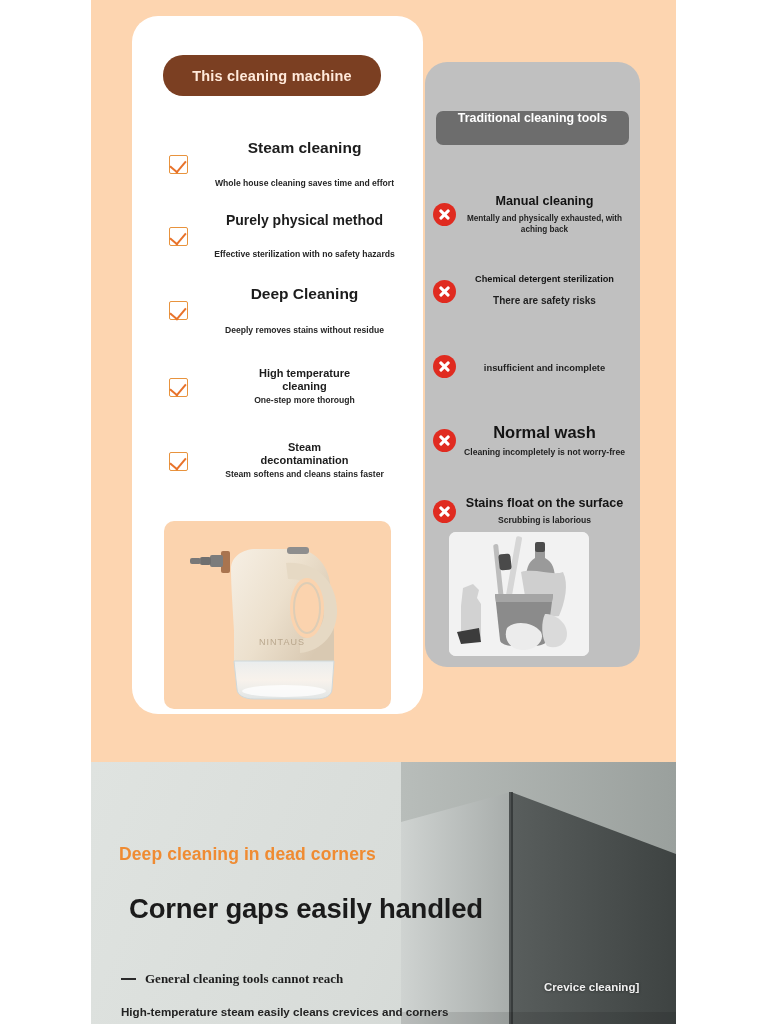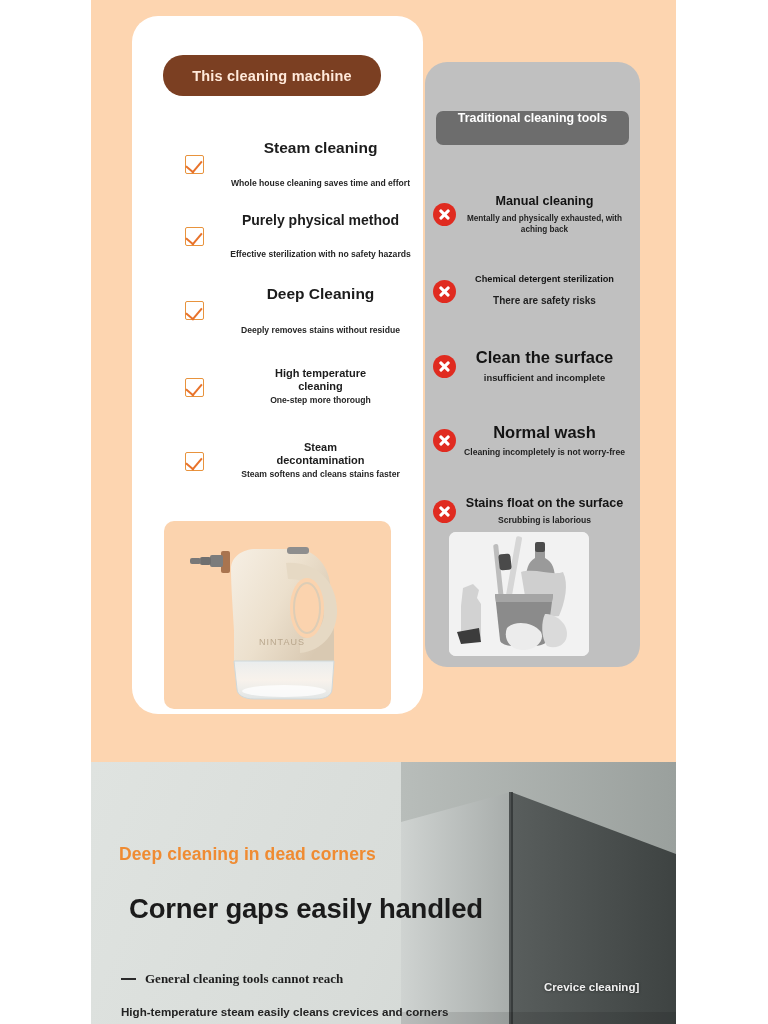--- a/index.html
+++ b/index.html
@@ -26,21 +26,21 @@
   .brand-pill {
     position: absolute; left: 31px; top: 39px; width: 218px; height: 41px;
     background: #7b3f22; border-radius: 20px;
     display: flex; align-items: center; justify-content: center;
   }
   .brand-pill span {
     color: #ffe9da; font-size: 14.5px; font-weight: bold;
     letter-spacing: .2px; white-space: nowrap;
   }
 
-  .pros-list { position: absolute; left: 16px; top: 112px; width: 344px; }
+  .pros-list { position: absolute; left: 0; top: 112px; width: 344px; }
   .pro-row { position: relative; width: 291px; display: flex; align-items: center; }
   .pro-row.r0 { height: 72px; }
   .pro-row.r1 { height: 72px; }
   .pro-row.r2 { height: 77px; }
   .pro-row.r3 { height: 76px; }
   .pro-row.r4 { height: 72px; }
 
   .check-icon {
     position: absolute; left: 37px; width: 19px; height: 19px;
     border: 1.6px solid #e8933d; border-radius: 2px; background: #fff;
@@ -263,21 +263,20 @@
           <div class="x-icon"></div>
           <div class="con-text">
             <div class="con-title sm">Chemical detergent sterilization</div>
             <div class="con-sub gap">There are safety risks</div>
           </div>
         </div>
 
         <div class="con-row c2">
           <div class="x-icon"></div>
           <div class="con-text">
-            <div class="con-title big">Clean the surface</div>
             <div class="con-sub big">insufficient and incomplete</div>
           </div>
         </div>
 
         <div class="con-row c3">
           <div class="x-icon"></div>
           <div class="con-text">
             <div class="con-title big">Normal wash</div>
             <div class="con-sub mid">Cleaning incompletely is not worry-free</div>
           </div>

